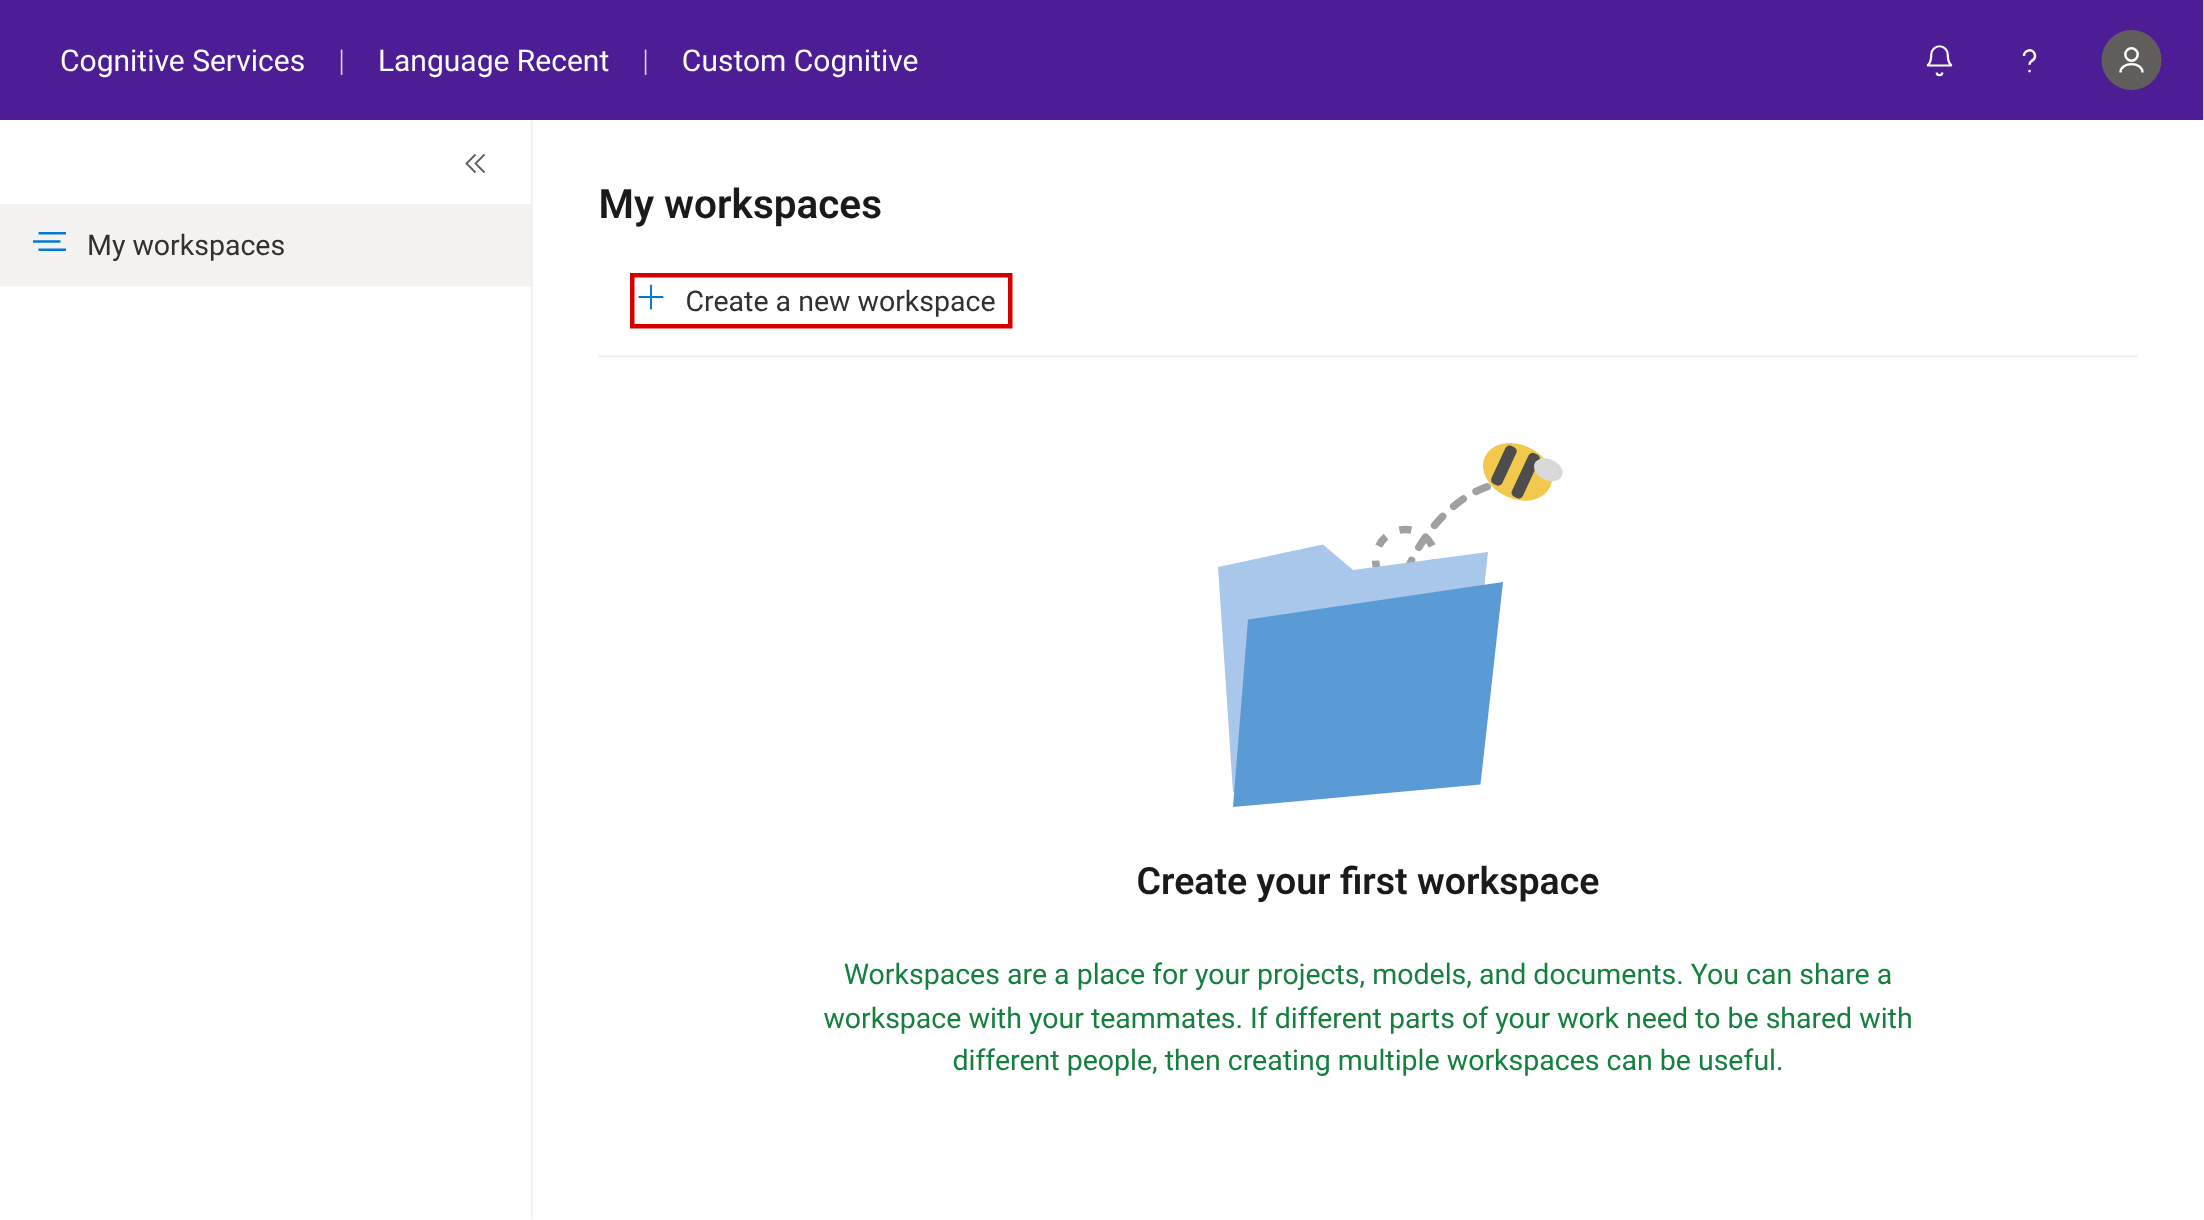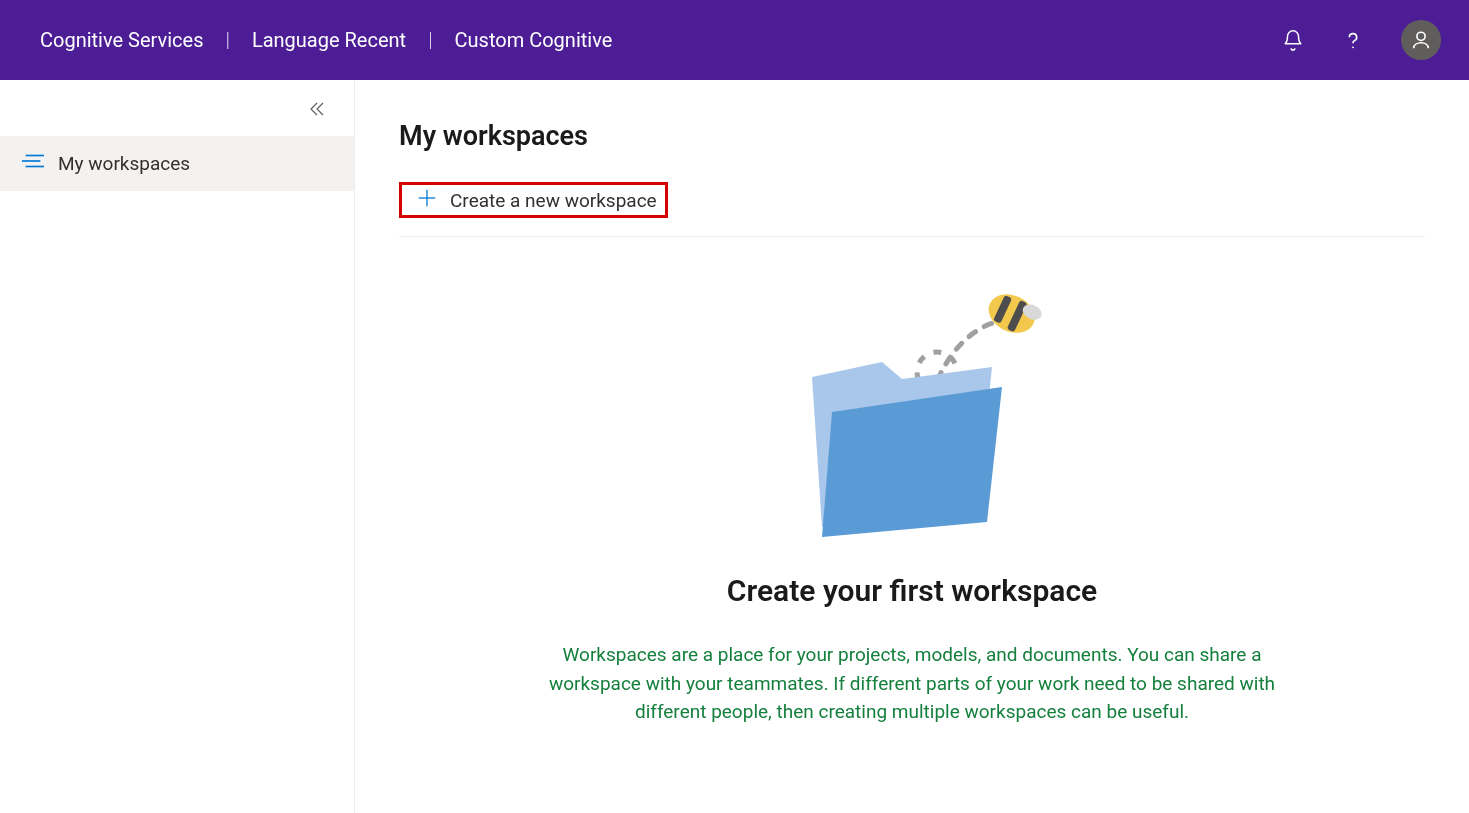--- a/index.html
+++ b/index.html
@@ -130,38 +130,39 @@
   .create-btn { border: 3px solid #d13438; }
   .create-btn { border: 3px solid #e81123; }
   .create-btn { border: 3px solid #d83b01; }
   .create-btn { border: 3px solid #d43f00; }
   .create-btn {
     border: 3px solid #d13438;
   }
   
   .create-btn {
     border: 3px solid #d60000;
-    padding: 2px 8px 2px 14px;
+    padding: 2px 8px 2px 0;
+    margin-left: 21px;
   }
   .create-btn .plus { color: #0078d4; font-size: 22px; font-weight: 300; line-height: 1; }
   .empty-state {
     margin-top: 30px;
     display: flex;
     flex-direction: column;
     align-items: center;
     text-align: center;
   }
   .illustration {
     width: 300px;
     height: 280px;
     position: relative;
     margin-bottom: 26px;
   }
   .empty-title {
-    font-size: 30px;
+    font-size: 25px;
     font-weight: 600;
     color: #1b1a19;
     margin-bottom: 22px;
   }
   .empty-desc {
     font-size: 19px;
     color: #15803d;
     max-width: 780px;
     line-height: 1.5;
     margin-top: 11px;

